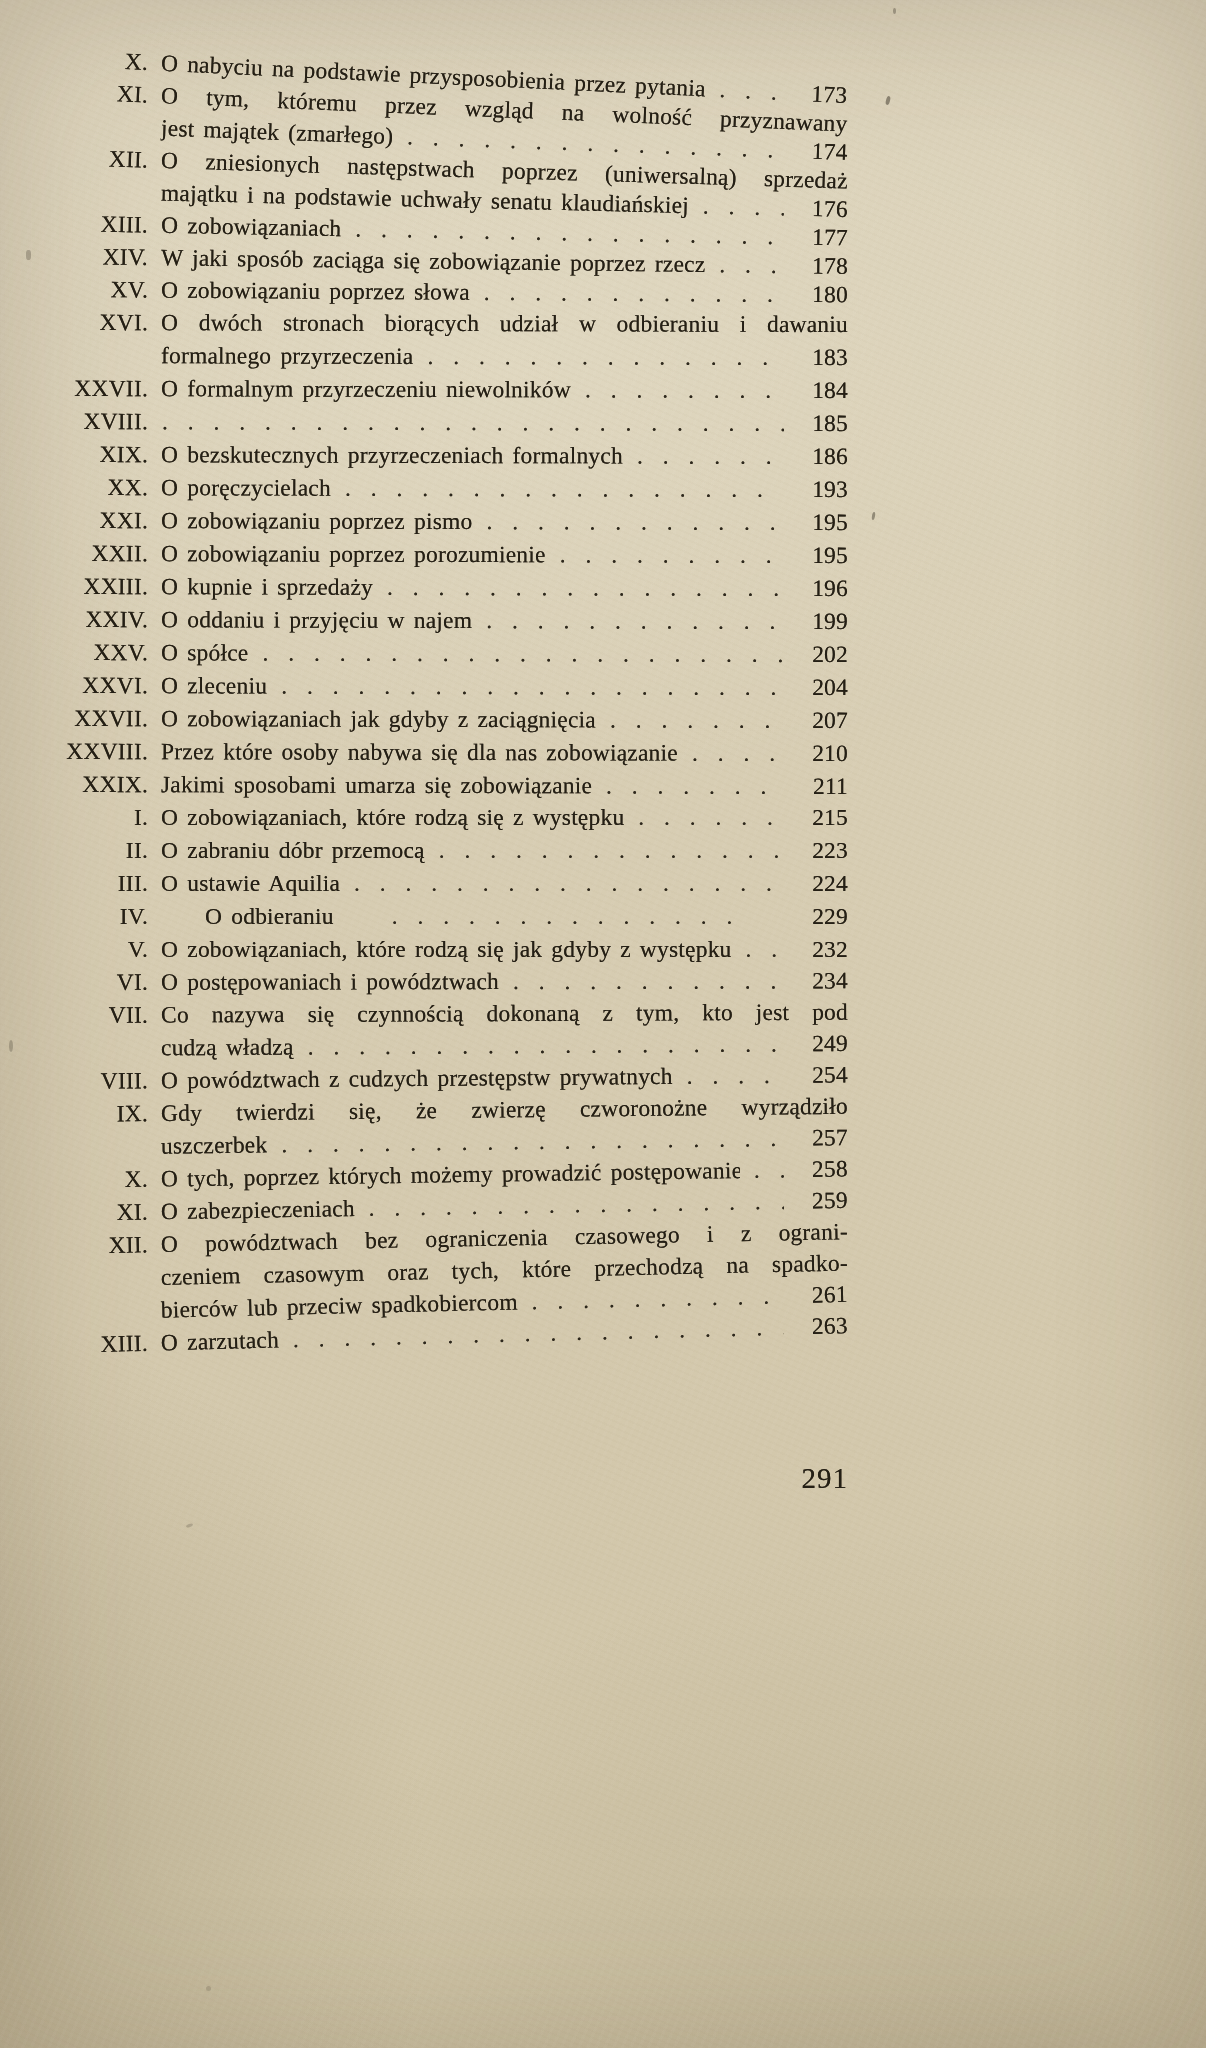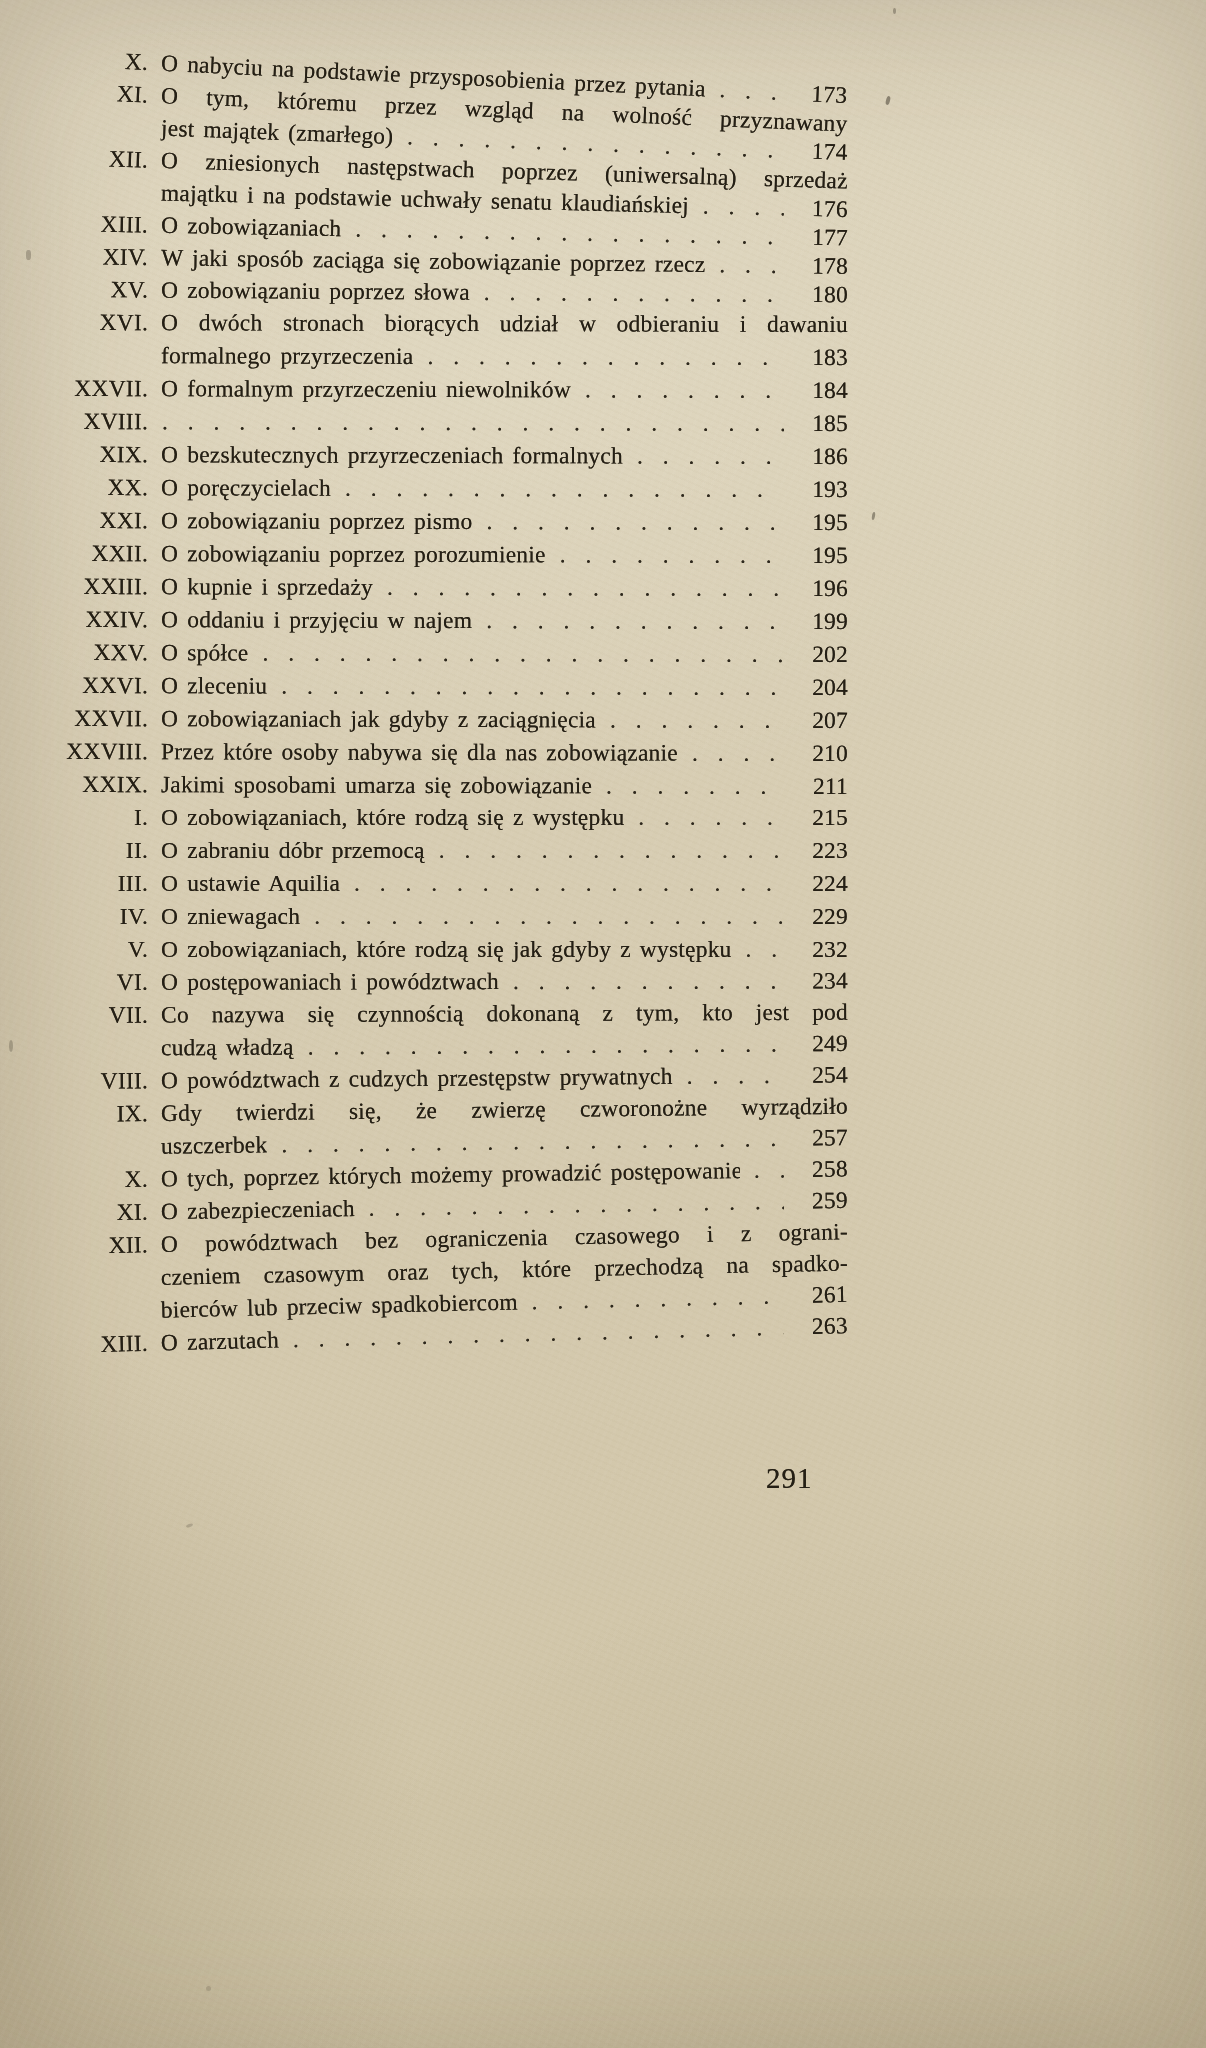--- a/index.html
+++ b/index.html
@@ -57,20 +57,21 @@
   }
   .pageno { flex: 0 0 56px; text-align: right; white-space: nowrap; }
   .heading {
     margin: 28px 0 56px 56px;
     height: 33px; line-height: 33px;
     font-size: 24px;
     letter-spacing: 1.6px;
   }
   .folio {
     position: absolute; top: 1462px; left: 766px; width: 82px;
+    text-align: right;
     font-size: 29px;
     letter-spacing: 1px;
     text-shadow: 0 0 0.5px rgba(45,35,20,0.85);
   }
   .speck { position: absolute; background: #4a4336; border-radius: 50%; }
   .s1 { left: 886px; top: 96px;  width: 4px; height: 9px;  opacity: .55; transform: rotate(15deg); }
   .s2 { left: 872px; top: 512px; width: 3px; height: 8px;  opacity: .5;  transform: rotate(10deg); }
   .s3 { left: 26px;  top: 250px; width: 5px; height: 10px; opacity: .32; border-radius: 40%; }
   .s4 { left: 9px;   top: 1040px;width: 4px; height: 12px; opacity: .3; }
   .s5 { left: 186px; top: 1524px;width: 7px; height: 3px;  opacity: .25; transform: rotate(-20deg); }
@@ -276,23 +277,23 @@
         </div>
         <div>
           <div class="row" style="transform: rotate(0deg);">
             <span class="num">III.</span>
             <span class="text">O ustawie Aquilia</span>
             <span class="leader">. . . . . . . . . . . . . . . . . . . . . . . . . . . . . . . . . . . . . . . . . . . . . . . . . . . . . . . . . . . . . . . . . . . . . . </span>
             <span class="pageno">224</span>
           </div>
         </div>
         <div>
-          <div class="row" style="transform: rotate(0deg);">
+          <div class="row" style="transform: rotate(0deg); gap: 44px;">
             <span class="num">IV.</span>
-            <span class="text">O zniewagach</span>
+            <span class="text">O odbieraniu</span>
             <span class="leader">. . . . . . . . . . . . . . . . . . . . . . . . . . . . . . . . . . . . . . . . . . . . . . . . . . . . . . . . . . . . . . . . . . . . . . </span>
             <span class="pageno">229</span>
           </div>
         </div>
         <div>
           <div class="row" style="transform: rotate(0deg);">
             <span class="num">V.</span>
             <span class="text">O zobowiązaniach, które rodzą się jak gdyby z występku</span>
             <span class="leader">. . . . . . . . . . . . . . . . . . . . . . . . . . . . . . . . . . . . . . . . . . . . . . . . . . . . . . . . . . . . . . . . . . . . . . </span>
             <span class="pageno">232</span>

